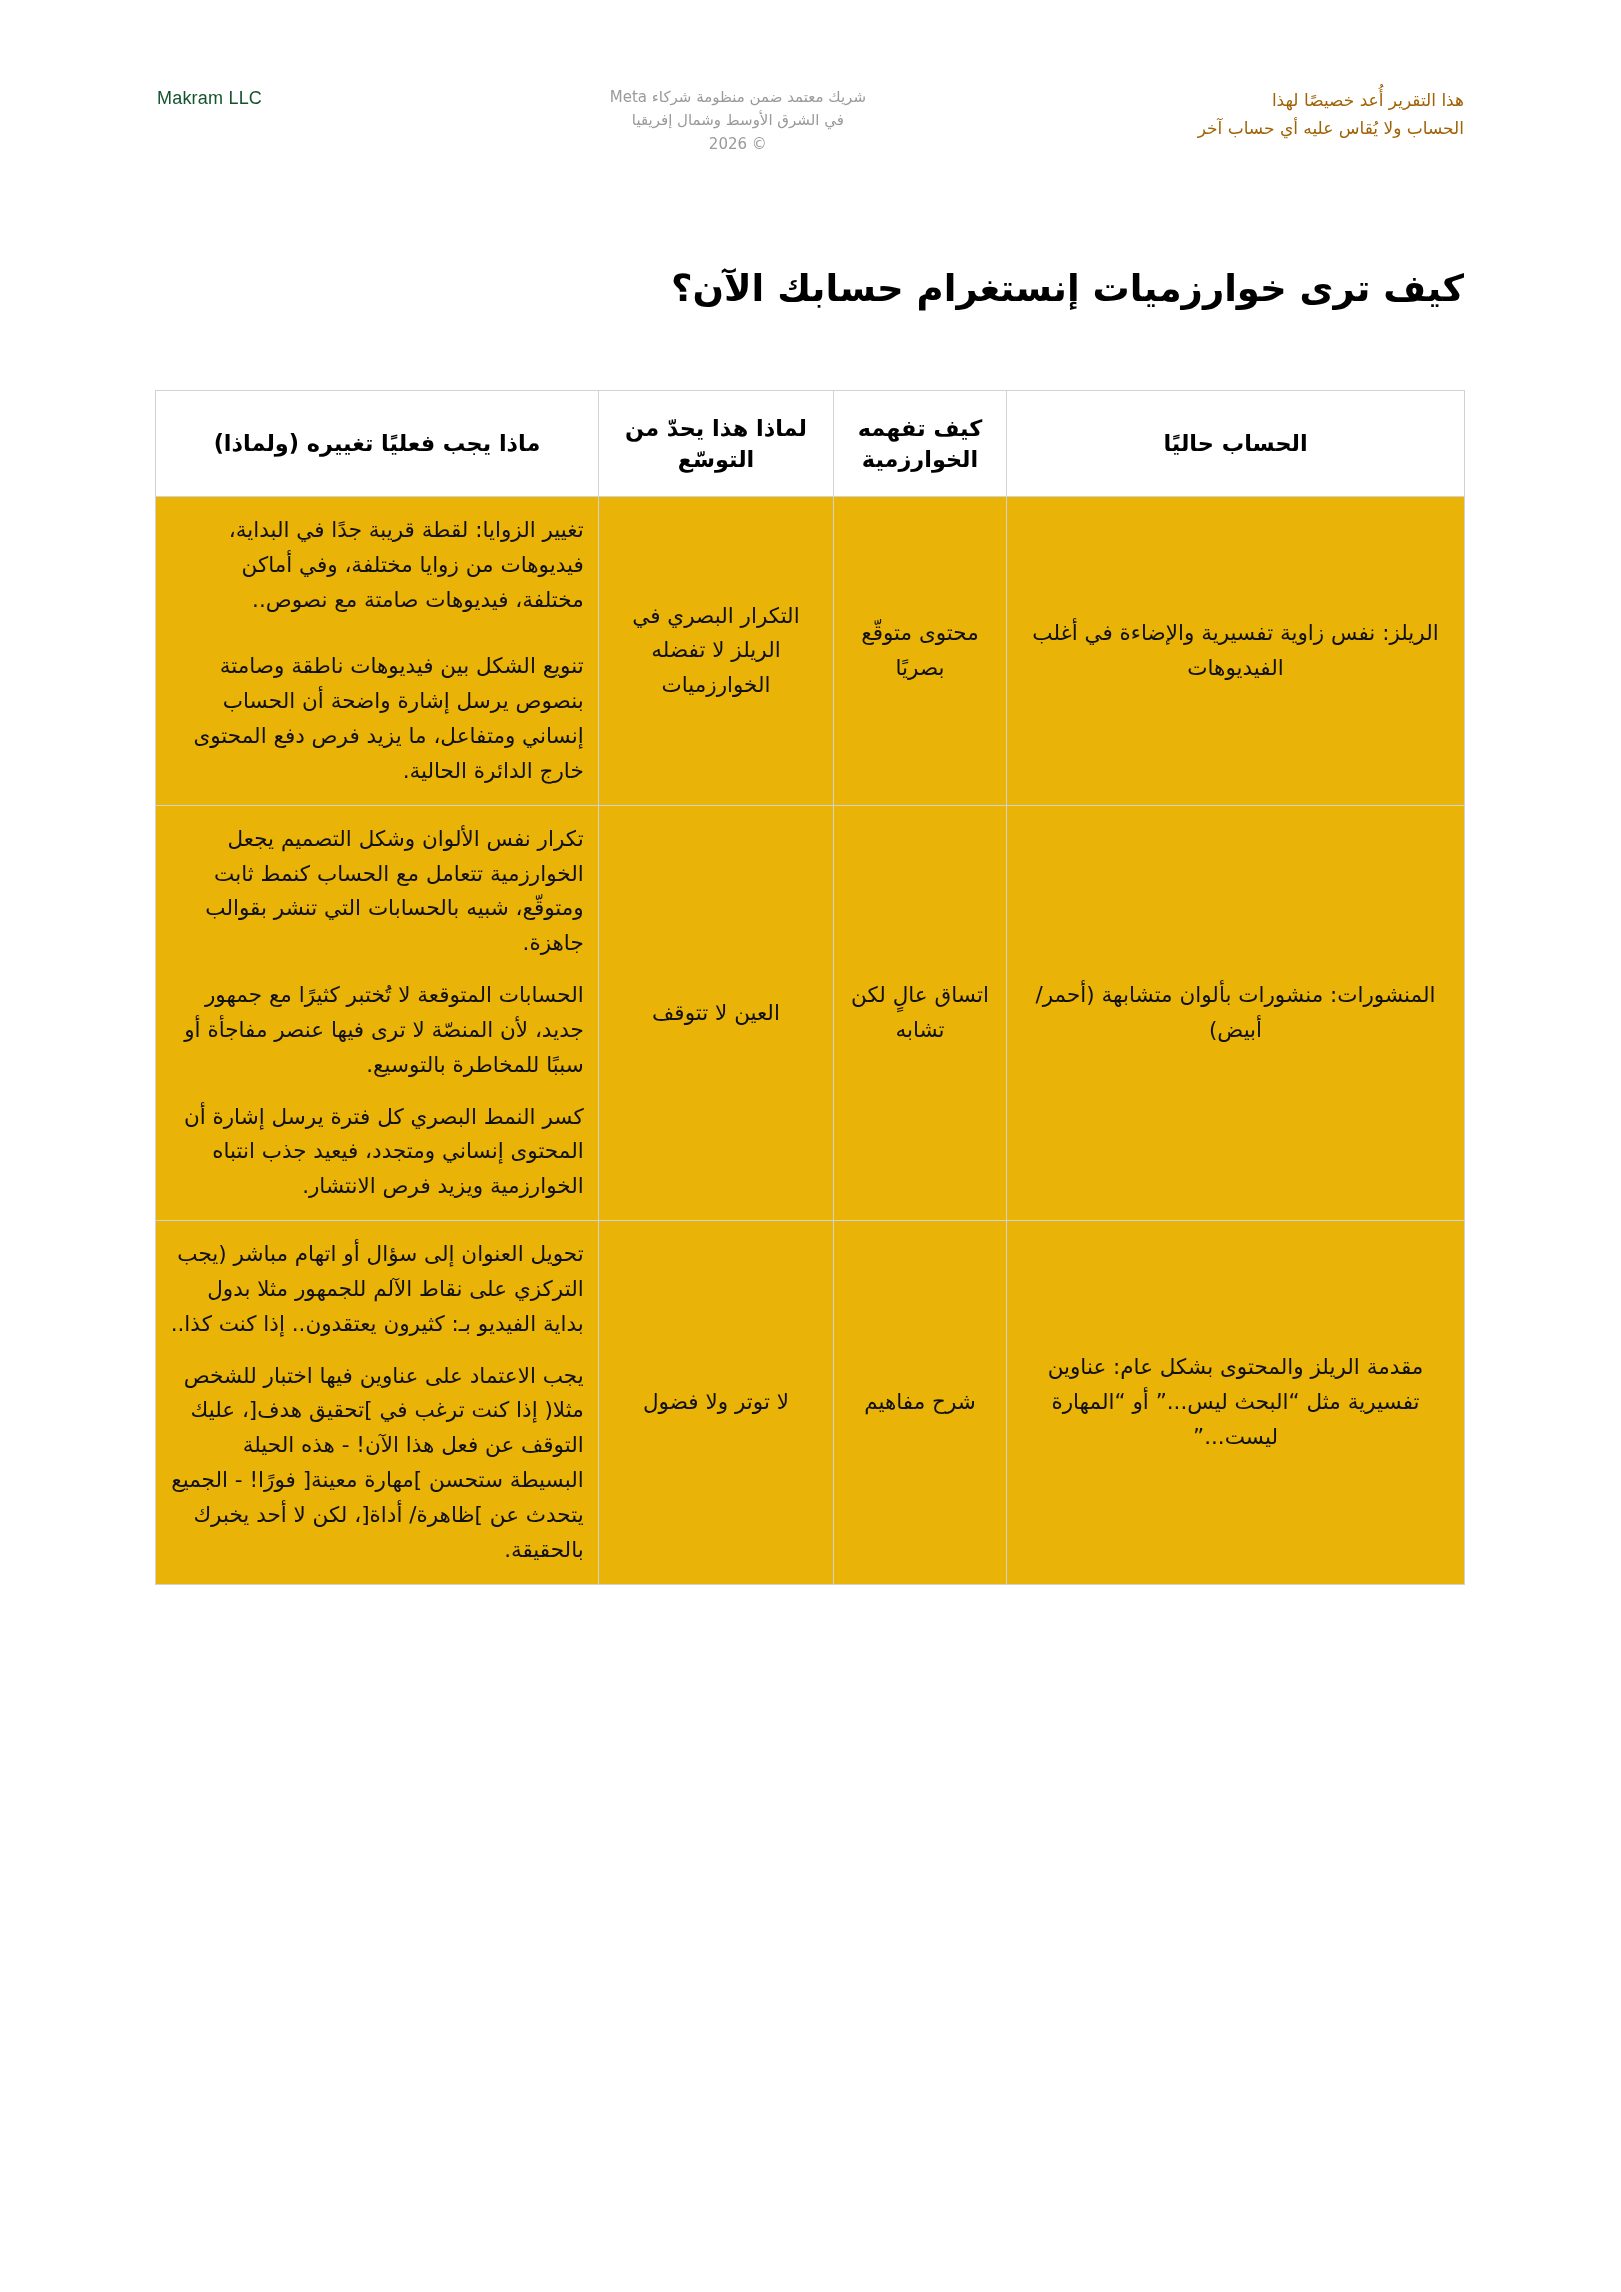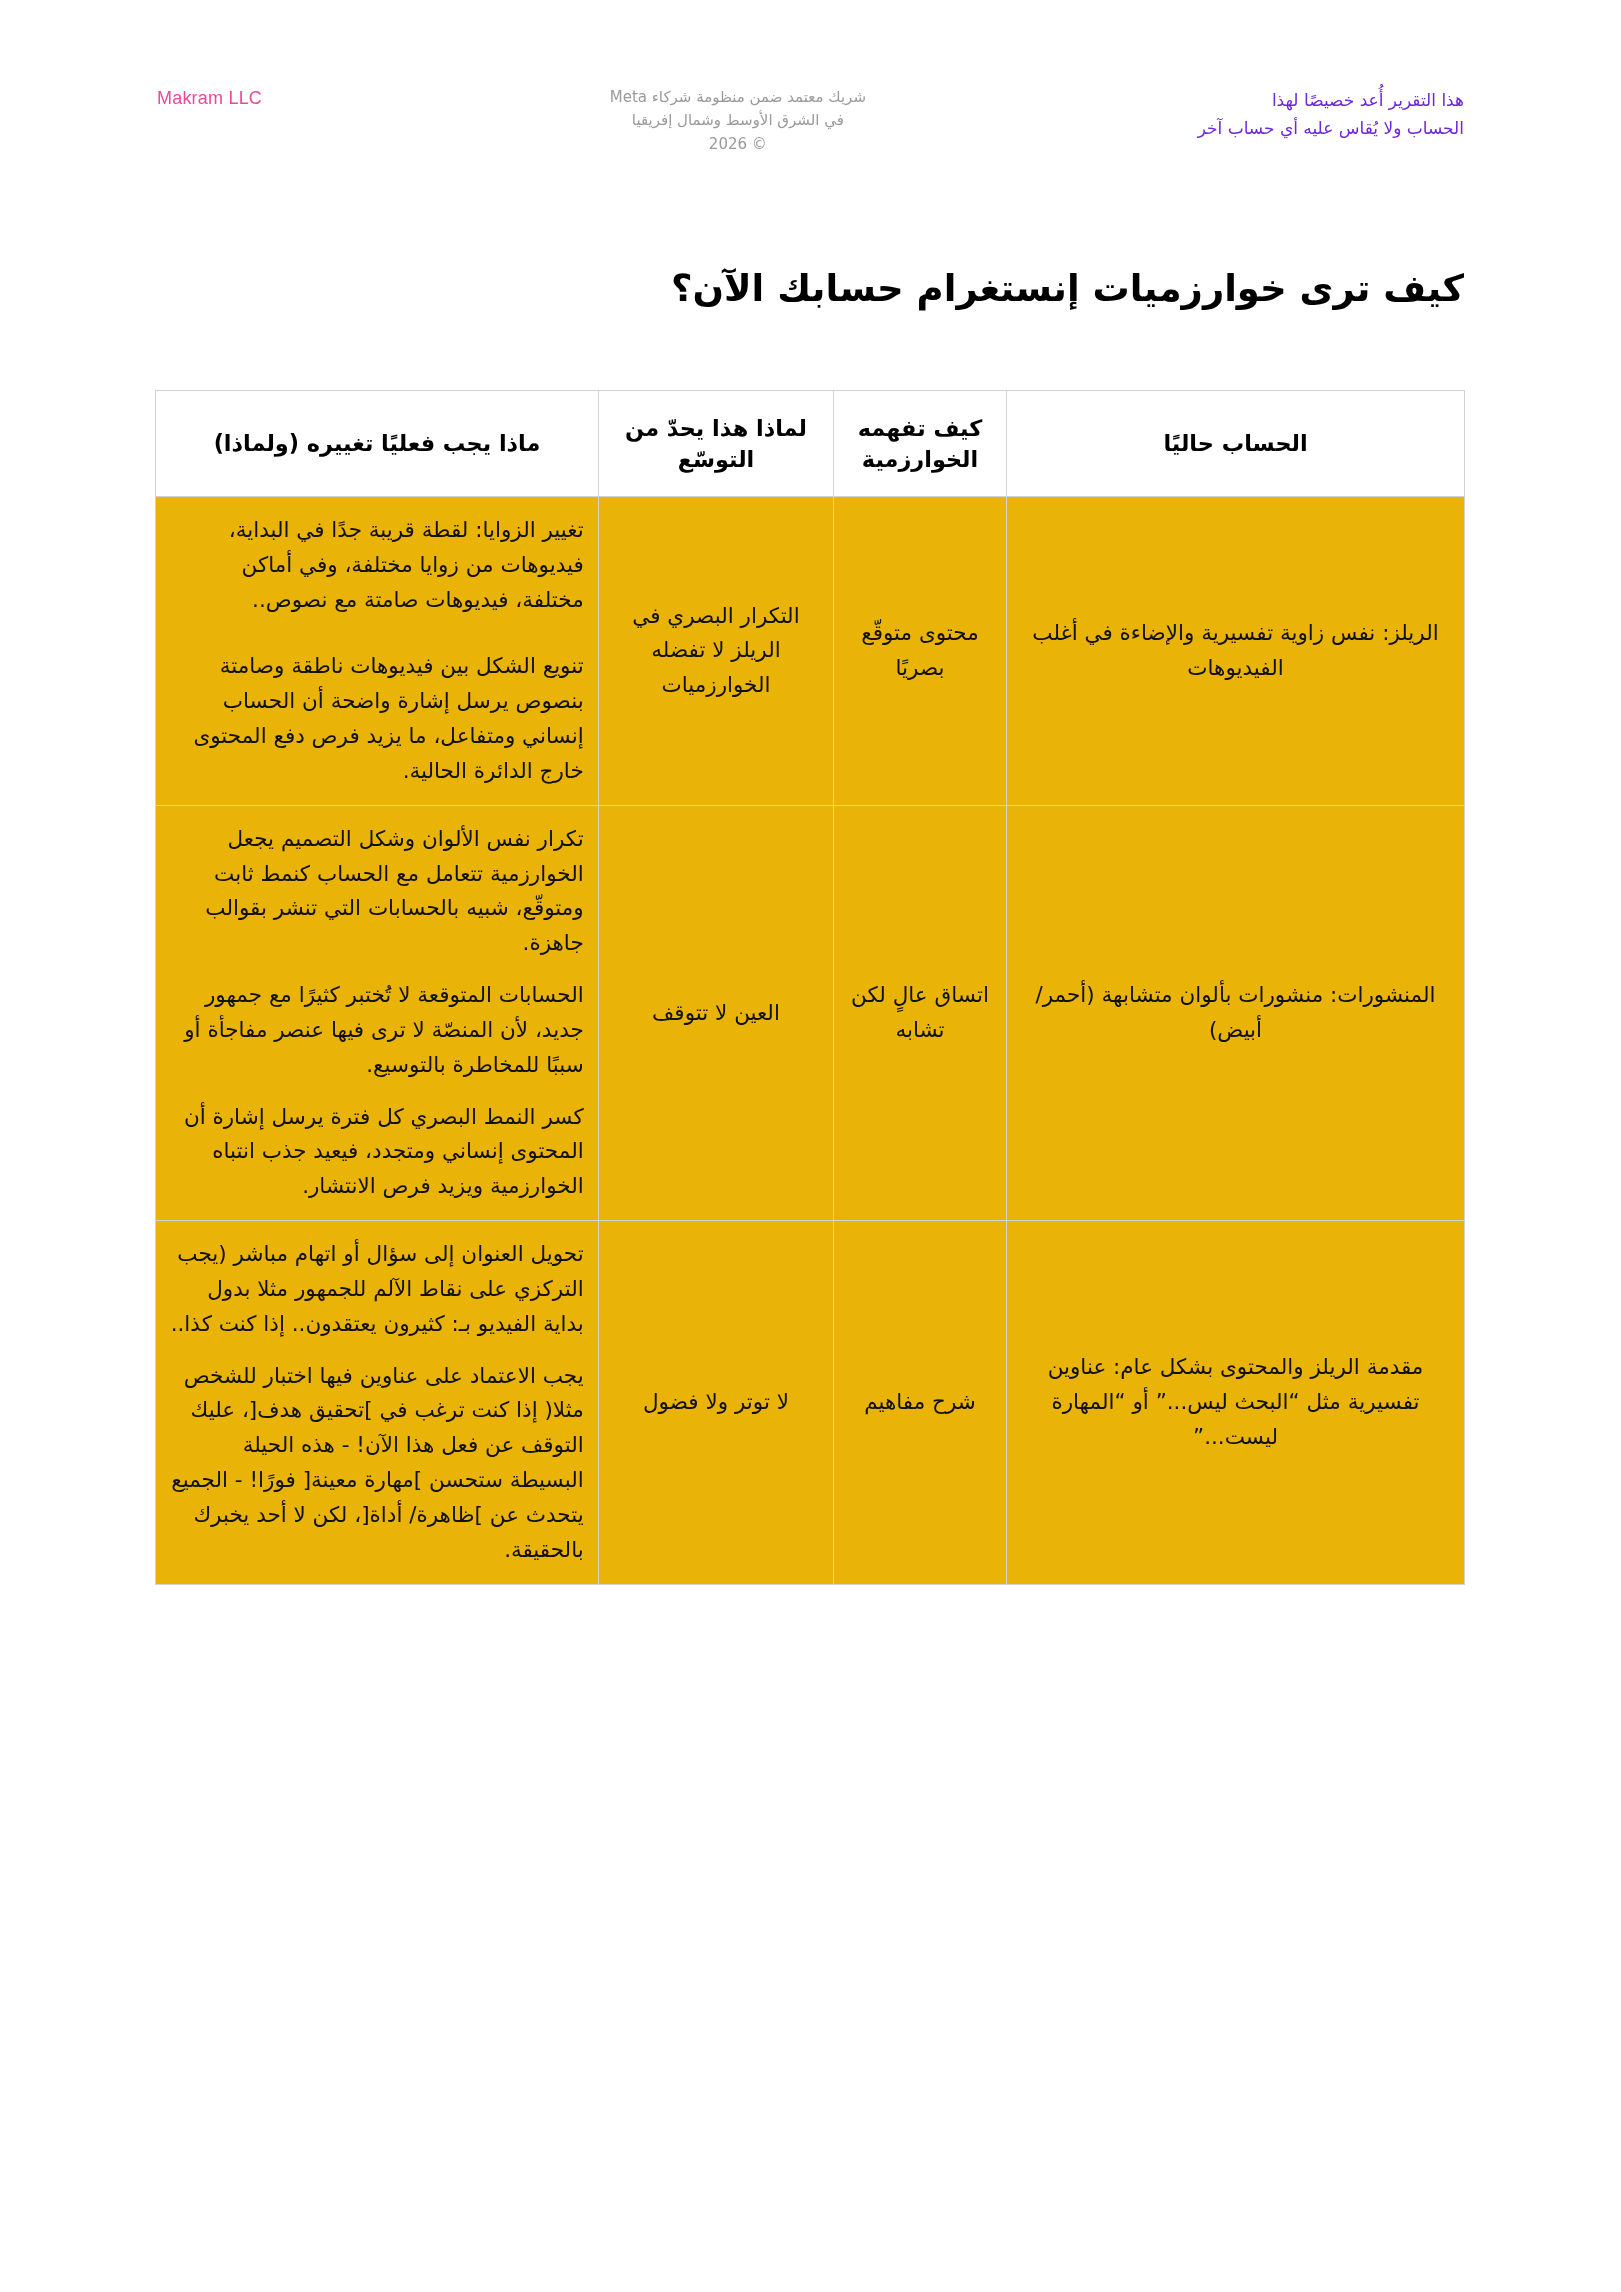--- a/index.html
+++ b/index.html
@@ -33,21 +33,21 @@
     height: 99px;
     display: flex;
     flex-direction: row;
     align-items: flex-start;
     justify-content: space-between;
   }
 
   .hdr-brand {
     font-family: "Liberation Sans", sans-serif;
     font-size: 18px;
-    color: #ec4899;
+    color: #14532d;
     letter-spacing: 0.2px;
     direction: ltr;
     text-align: left;
     white-space: nowrap;
     padding-top: 1.8px;
     order: 3;
   }
 
   .hdr-center {
     font-size: 15px;
@@ -58,21 +58,21 @@
     order: 2;
     flex: 0 0 auto;
     margin-right: 20px;
     margin-left: 36px;
   }
   .hdr-center div { white-space: nowrap; }
 
   .hdr-right {
     font-size: 17px;
     line-height: 1.65;
-    color: #6d28d9;
+    color: #a16207;
     text-align: right;
     direction: rtl;
     order: 1;
     flex: 0 0 auto;
     white-space: nowrap;
   }
 
   
   .page-title {
     position: absolute;

